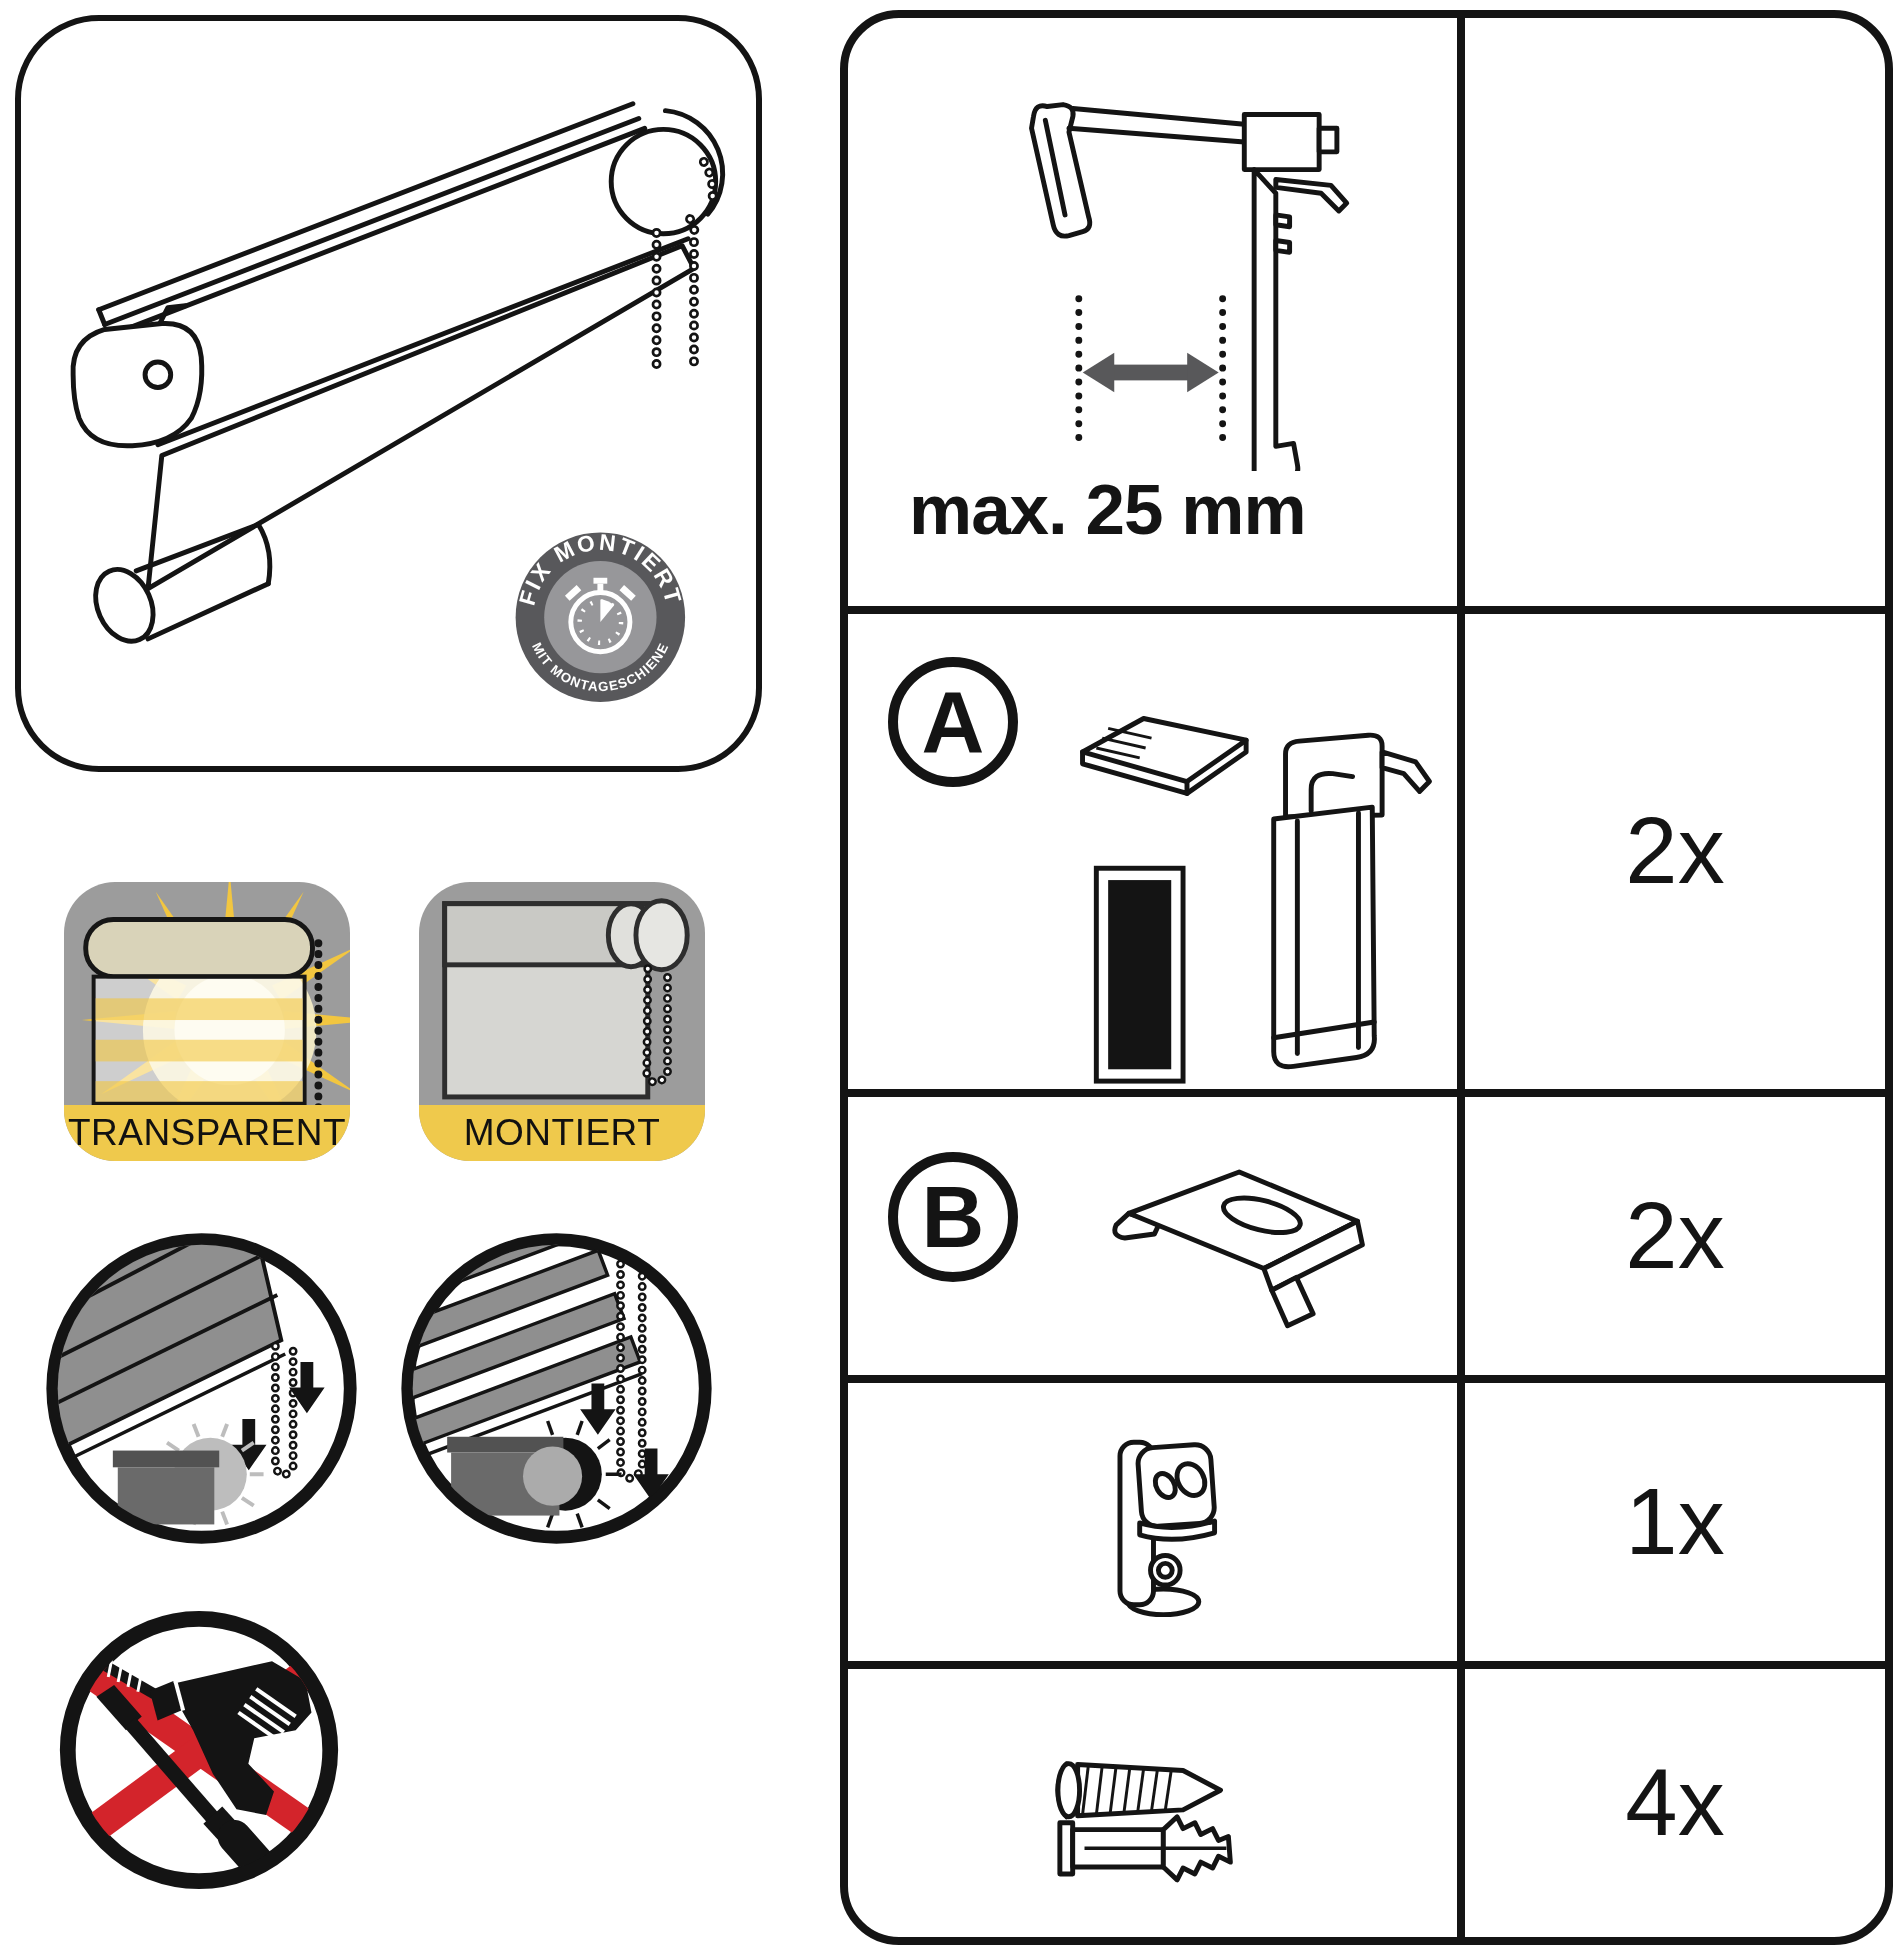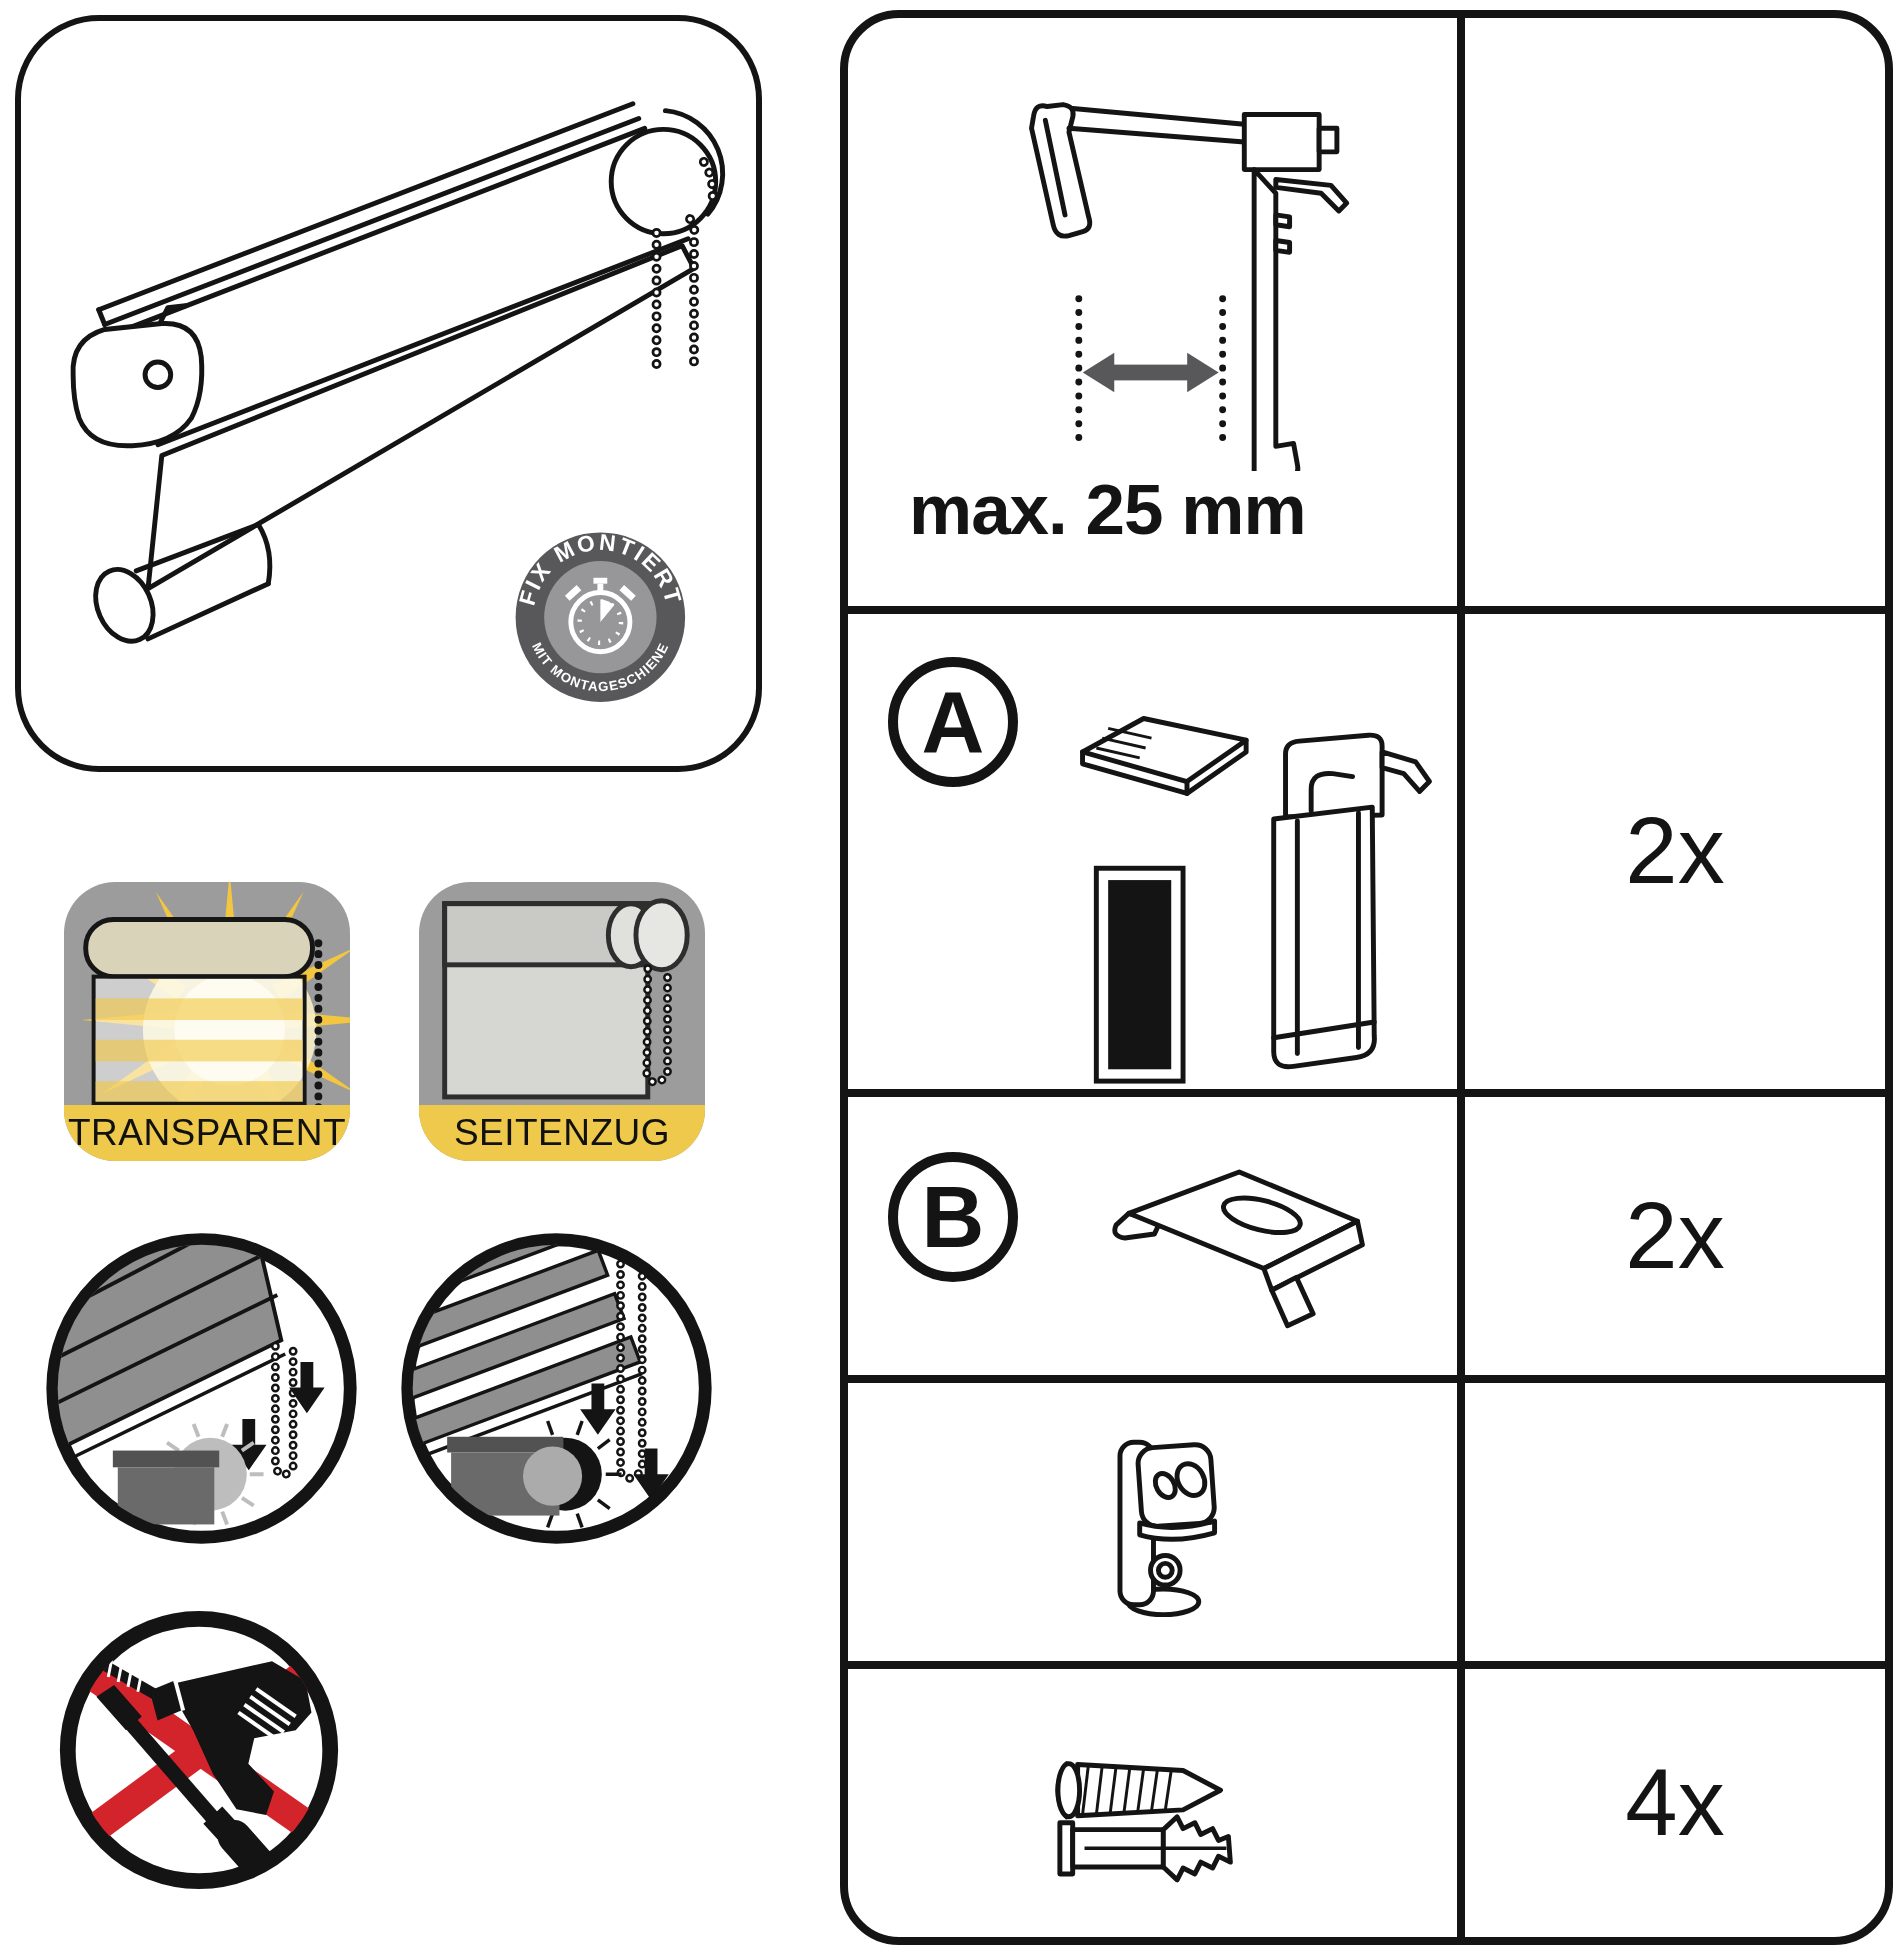--- a/index.html
+++ b/index.html
@@ -148,21 +148,21 @@
     <svg class="fillsvg" width="286" height="279" viewBox="0 0 290 283">
       <rect x="26" y="22" width="206" height="196" fill="#D6D6D2" stroke="#2E2E2E" stroke-width="5"></rect>
       <rect x="26" y="22" width="206" height="62" fill="#C9C9C5" stroke="#2E2E2E" stroke-width="5"></rect>
       <ellipse cx="215" cy="54" rx="23" ry="32" fill="#E0E0DC" stroke="#2E2E2E" stroke-width="5"></ellipse>
       <ellipse cx="246" cy="54" rx="26" ry="35" fill="#E6E6E2" stroke="#2E2E2E" stroke-width="5"></ellipse>
       <g>
         <path class="chain-so" d="M232 88 L231 196 Q240 212 252 194 L252 92"></path>
         <path class="chain-si" d="M232 88 L231 196 Q240 212 252 194 L252 92"></path>
       </g>
     </svg>
-    <div class="feature-label">SEITENZUG</div>
+    <div class="feature-label">MONTIERT</div>
   </div>
 
   <svg class="circ" style="left:37px;top:1224px" width="329" height="329" viewBox="-2 -2 334 334">
     <defs>
         <clipPath id="c1clip">
           <circle cx="165" cy="165" r="146"></circle>
         </clipPath>
       </defs>
     <circle cx="165" cy="165" r="151" fill="#fff" stroke="#141414" stroke-width="13"></circle>
     <g clip-path="url(#c1clip)">
@@ -374,20 +374,23 @@
           <ellipse class="lnf" stroke-width="4.5" cx="320" cy="222" rx="36" ry="13"></ellipse>
           <rect class="lnf" x="276" y="60" width="34" height="165" rx="14"></rect>
           <rect class="lnf" x="296" y="64" width="74" height="80" rx="16" transform="rotate(-4 333 104)"></rect>
           <ellipse class="lnf" stroke-width="4.5" cx="322" cy="104" rx="9" ry="13" transform="rotate(-30 322 104)"></ellipse>
           <ellipse class="lnf" stroke-width="4.5" cx="348" cy="98" rx="13" ry="17" transform="rotate(-30 348 98)"></ellipse>
           <path class="lnf" stroke-width="4.5" d="M296 142 Q330 152 372 140 L372 152 Q330 164 296 154 Z"></path>
           <circle class="lnf" stroke-width="4.5" cx="322" cy="190" r="15"></circle>
           <circle class="lnf" stroke-width="4" cx="322" cy="190" r="7"></circle>
         </svg>
       </div>
+      <div class="qty">
+          <span>1x</span>
+        </div>
     </div>
 
     <div class="prow r5">
       <div class="main">
         <svg class="fillsvg" width="609" height="270" viewBox="0 0 618 274">
           <g>
             <polygon class="lnf" stroke-width="4.5" points="233,97 340,103 378,123 340,143 233,149"></polygon>
             <g stroke="#141414" stroke-width="3">
               <path d="M244 97 L238 148"></path>
                 <path d="M258 98 L252 148"></path>

